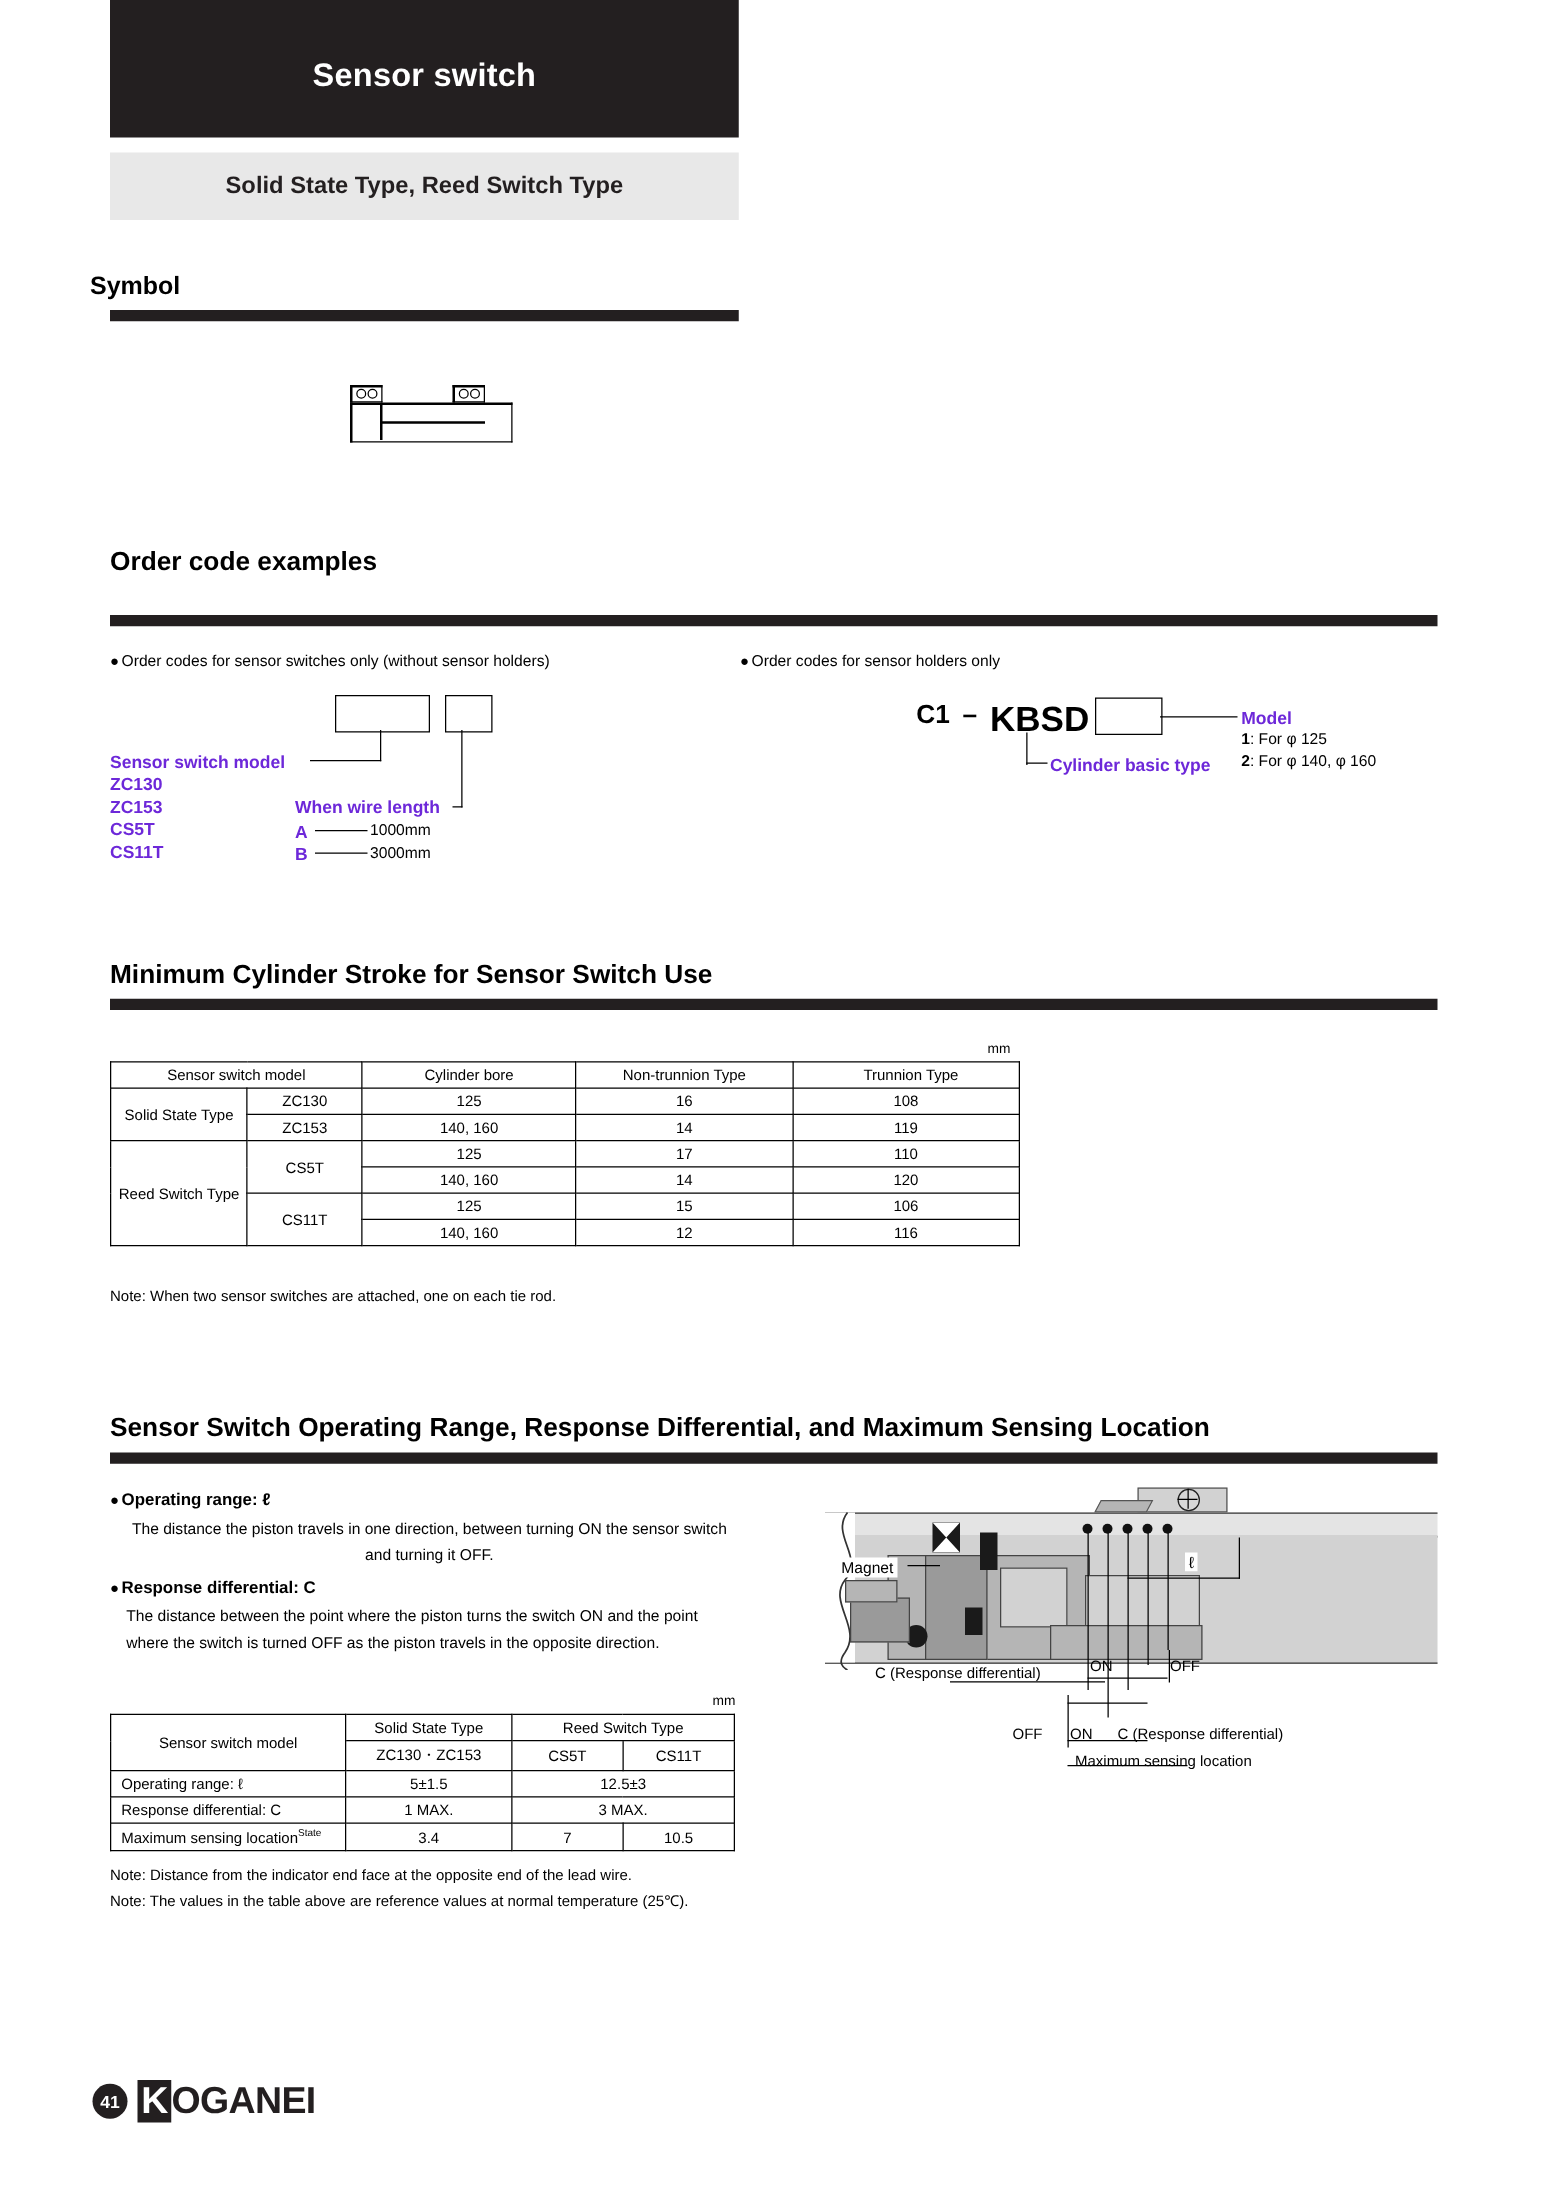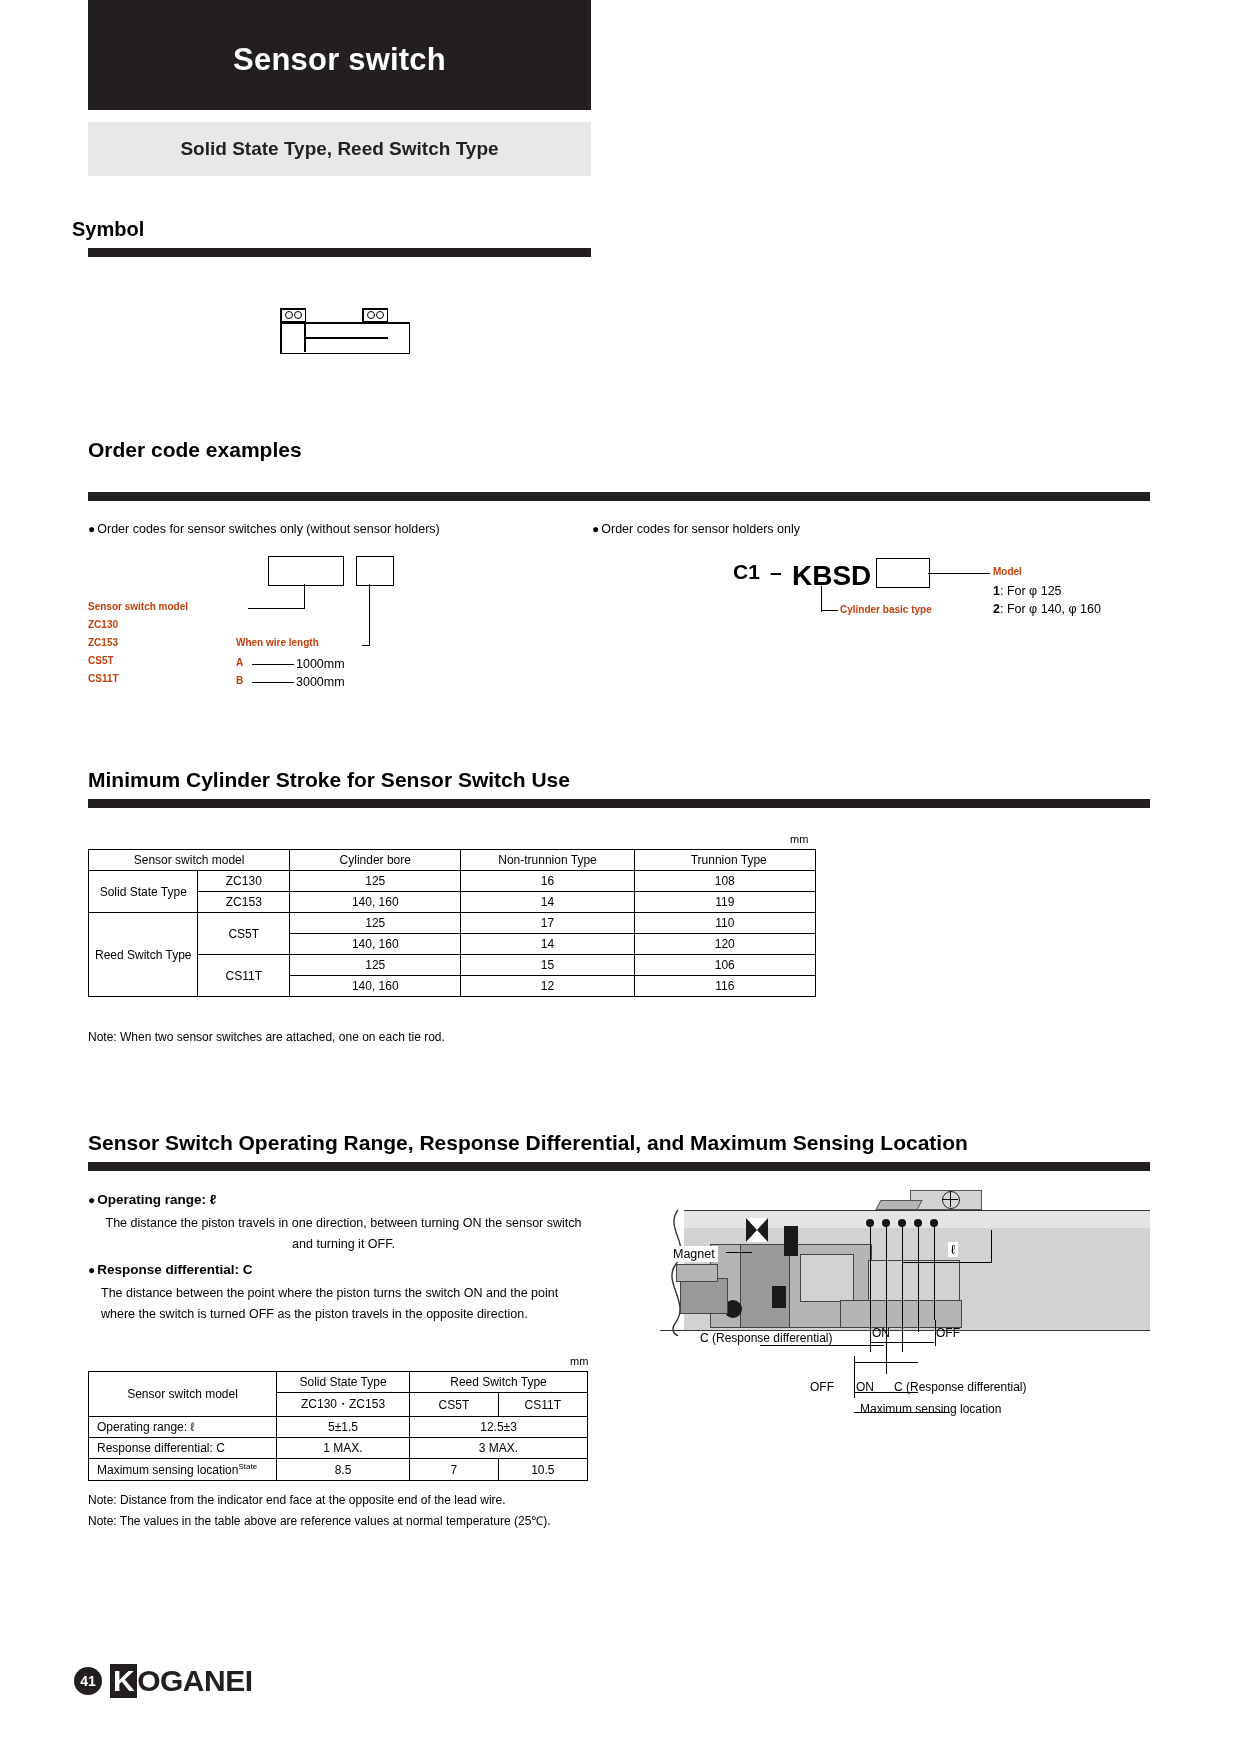--- a/index.html
+++ b/index.html
@@ -25,21 +25,21 @@
     height: 110px;
     background: #231f20;
   }
   .title-bar span {
     position: absolute;
     left: 0; right: 0;
     top: 60px;
     transform: translateY(-50%);
     text-align: center;
     color: #ffffff;
-    font-size: 31px;
+    font-size: 26px;
     font-weight: bold;
     letter-spacing: 0.2px;
   }
   .subtitle-bar {
     position: absolute;
     left: 88px;
     top: 122px;
     width: 503px;
     height: 54px;
     background: #e8e8e8;
@@ -66,21 +66,21 @@
     position: absolute;
     background: #231f20;
   }
 
   
   .symbol-box { position: absolute; }
   .ln { position: absolute; background: #000; }
 
   
   .lbl { position: absolute; font-size: 12.5px; color: #000; }
-  .lbl-b { position: absolute; font-size: 10px; font-weight: bold; color: #c2410c; }
+  .lbl-b { position: absolute; font-size: 14px; font-weight: bold; color: #6d28d9; }
   .bullet-label {
     position: absolute;
     font-size: 12.5px;
   }
   .bullet-label::before {
     content: "\25CF";
     font-size: 12px;
     margin-right: 2px;
   }
   .obox {
@@ -335,21 +335,21 @@
     <td>5±1.5</td>
     <td colspan="2">12.5±3</td>
   </tr>
   <tr>
     <td style="text-align:left; padding-left:8px;">Response differential:  C</td>
     <td>1 MAX.</td>
     <td colspan="2">3 MAX.</td>
   </tr>
   <tr>
     <td style="text-align:left; padding-left:8px;"><span>Maximum sensing location</span><sup style="font-size:8px;">State</sup></td>
-    <td>8.5</td>
+    <td>3.4</td>
     <td>7</td>
     <td>10.5</td>
   </tr>
 </tbody>
   </table>
 
 <div class="note" style="left:88px; top:1493px;">Note: Distance from the indicator end face at the opposite end of the lead wire.</div>
 <div class="note" style="left:88px; top:1512px;">Note: The values in the table above are reference values at normal temperature (25℃).</div>
 
 <div class="ill" style="left:660px; top:1190px; width:490px; height:320px;">

